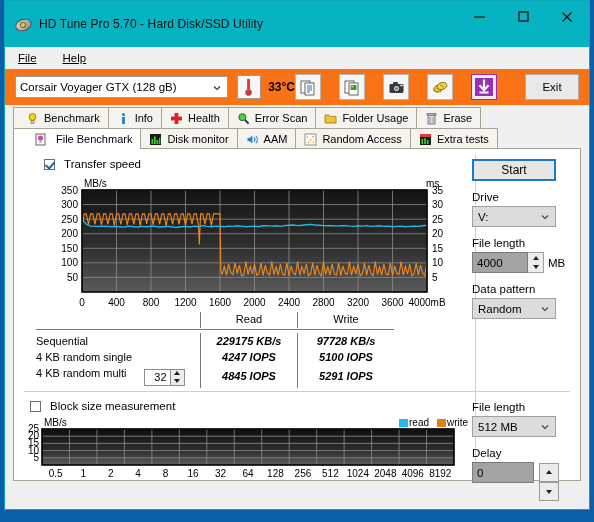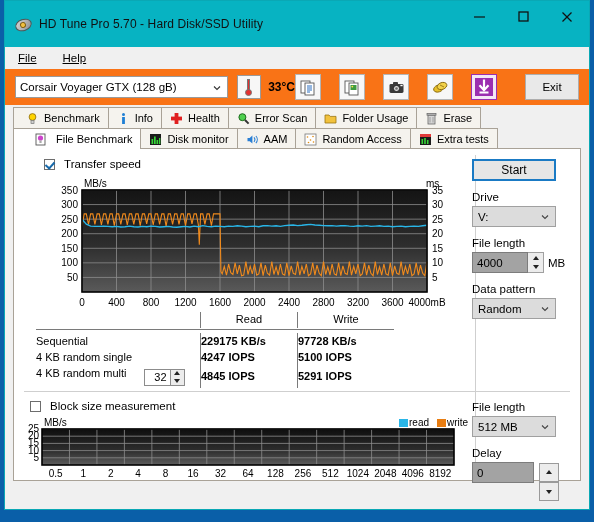--- a/index.html
+++ b/index.html
@@ -85,21 +85,21 @@
   .axis-label{font-size:10px;}
   .tick{font-size:10px;text-anchor:end;}
   .tick-l{font-size:10px;text-anchor:start;}
   .tick-c{font-size:10px;text-anchor:middle;}
   
   .restab{position:absolute;left:22px;top:163px;width:358px;}
   .restab table{border-collapse:collapse;width:100%;font-size:11px;}
   .restab th{font-weight:normal;font-size:11px;padding:1px 0 3px 0;text-align:center;}
   .restab td{padding:2px 0;}
   .c-name{text-align:left;padding-left:2px;}
-  .c-val{text-align:left;font-weight:bold;padding-right:8px;width:96px;}
+  .c-val{text-align:center;font-weight:bold;padding-right:8px;width:96px;font-style:italic;}
   .hline{border-bottom:1px solid #7a7a7a;}
   .vl{border-left:1px solid #7a7a7a;}
   .spin{display:inline-flex;align-items:center;border:1px solid #8c8c8c;background:#fff;
         height:17px;margin-left:14px;vertical-align:-4px;box-sizing:border-box;}
   .spin .sv{width:22px;text-align:right;padding-right:3px;font-size:11px;}
   .spin .sb{width:13px;height:15px;border-left:1px solid #8c8c8c;background:#ececec;
             display:flex;flex-direction:column;align-items:center;justify-content:space-around;}
   .arw{width:0;height:0;border-left:3px solid transparent;border-right:3px solid transparent;}
   .arw.up{border-bottom:4px solid #222;}
   .arw.dn{border-top:4px solid #222;}

